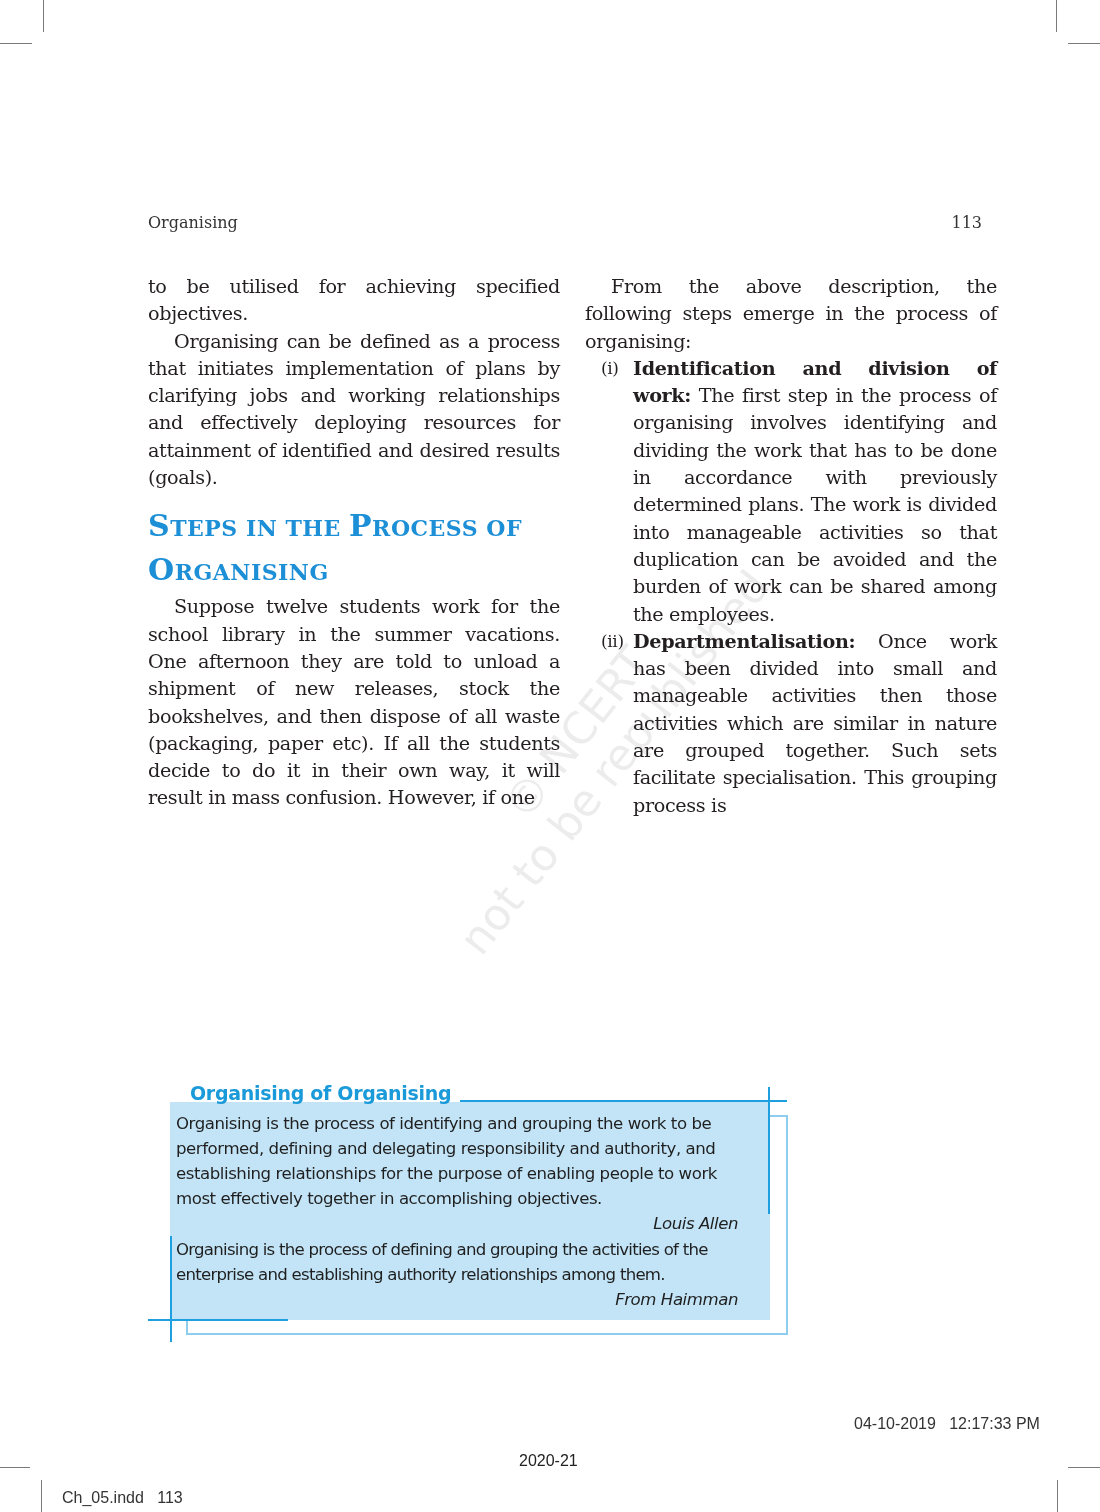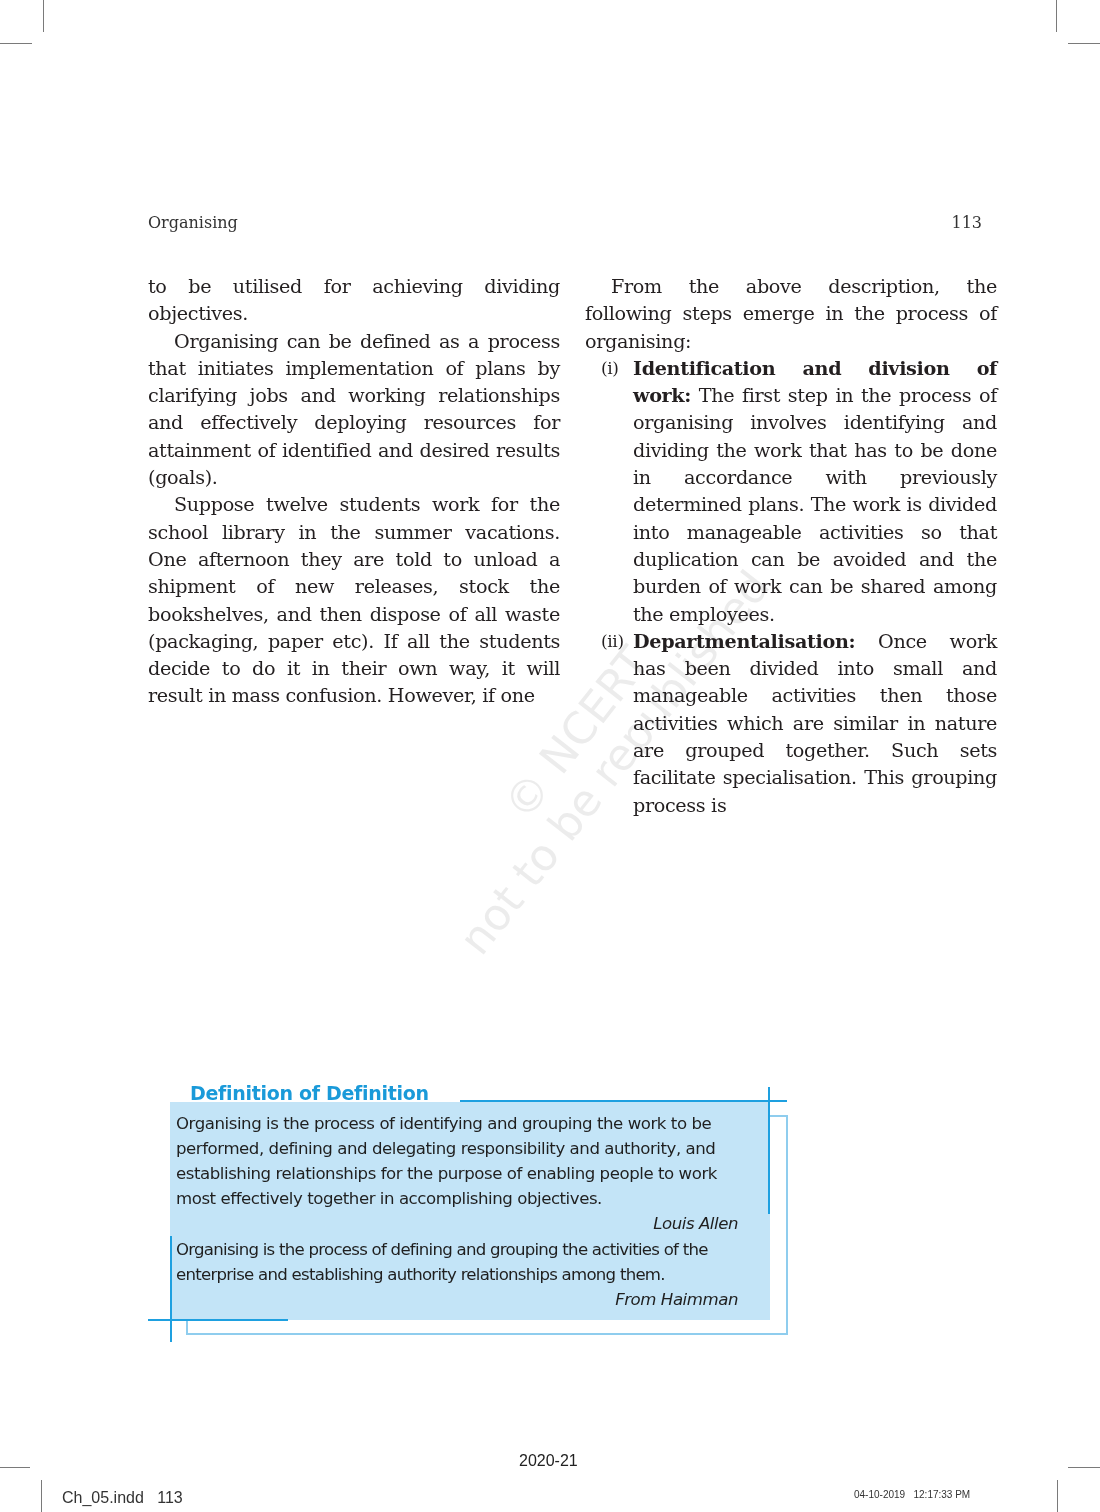--- a/index.html
+++ b/index.html
@@ -29,21 +29,21 @@
   .def-title { position: absolute; left: 190px; top: 1082px; font-family: "DejaVu Sans", sans-serif; font-weight: bold; font-size: 19px; color: #1a9ad9; letter-spacing: -0.3px; }
   .def-line { position: absolute; background: #1ea0e0; }
   .def-outline { position: absolute; border: 2px solid #8fcdee; }
   .def-text { position: absolute; left: 176px; width: 562px; font-family: "DejaVu Sans", sans-serif; font-size: 16.6px; line-height: 25px; color: #1f1f1f; letter-spacing: -0.45px; }
   .def-text .author { display: block; text-align: right; font-style: italic; }
 
   .watermark { position: absolute; left: 360px; top: 700px; transform: rotate(-52deg); transform-origin: center; font-family: "DejaVu Sans", sans-serif; color: rgba(150,150,150,0.18); font-size: 44px; line-height: 48px; text-align: center; pointer-events: none; white-space: nowrap; }
 
   .footer-year { position: absolute; top: 1452px; left: 519px; font-family: "Liberation Sans", sans-serif; font-size: 16px; color: #222; }
   .slug-left { position: absolute; top: 1489px; left: 62px; font-family: "Liberation Sans", sans-serif; font-size: 16px; color: #333; }
-  .slug-right { position: absolute; top: 1489px; left: 854px; font-family: "Liberation Sans", sans-serif; font-size: 10px; color: #333; }
+  .slug-right { position: absolute; top: 1415px; left: 854px; font-family: "Liberation Sans", sans-serif; font-size: 16px; color: #333; }
 </style>
 </head>
 <body>
 
 <div class="crop v" style="left:43px;top:0;height:32px;"></div>
 <div class="crop h" style="left:0;top:43px;width:32px;"></div>
 <div class="crop v" style="left:1056px;top:0;height:32px;"></div>
 <div class="crop h" style="left:1068px;top:43px;width:32px;"></div>
 <div class="crop h" style="left:0;top:1467px;width:30px;"></div>
 <div class="crop v" style="left:41px;top:1480px;height:32px;"></div>
@@ -54,22 +54,25 @@
   <span class="title">Organising</span>
   <span class="pnum">113</span>
 </div>
 
 <div class="watermark">
   <div>© NCERT</div>
   <div>not to be republished</div>
 </div>
 
 <div class="col left">
-  <p>to be utilised for achieving dividing objectives.</p>
+  <p>to be utilised for achieving specified objectives.</p>
   <p class="indent">Organising can be defined as a process that initiates implementation of plans by clarifying jobs and working relationships and effectively deploying resources for attainment of identified and desired results (goals).</p>
+  <h2 class="section-heading">
+    <span class="big">S</span><span>TEPS IN THE </span><span class="big">P</span><span>ROCESS OF</span><br><span class="big">O</span><span>RGANISING</span>
+  </h2>
   <p class="indent">Suppose twelve students work for the school library in the summer vacations. One afternoon they are told to unload a shipment of new releases, stock the bookshelves, and then dispose of all waste (packaging, paper etc). If all the students decide to do it in their own way, it will result in mass confusion. However, if one</p>
 </div>
 
 <div class="col right">
   <p class="indent">From the above description, the following steps emerge in the process of organising:</p>
   <ul class="steps">
     <li>
       <span class="num">(i)</span>
       <b>Identification and division of work:</b><span> The first step in the process of organising involves identifying and dividing the work that has to be done in accordance with previously determined plans. The work is divided into manageable activities so that duplication can be avoided and the burden of work can be shared among the employees.</span>
     </li>
@@ -80,21 +83,21 @@
   </ul>
 </div>
 
 <div>
   <div class="def-outline" style="left:186px;top:1115px;width:598px;height:216px;"></div>
   <div class="def-bg"></div>
   <div class="def-line" style="left:460px;top:1100px;width:327px;height:2px;"></div>
   <div class="def-line" style="left:768px;top:1087px;width:2px;height:127px;"></div>
   <div class="def-line" style="left:170px;top:1236px;width:2px;height:106px;"></div>
   <div class="def-line" style="left:148px;top:1319px;width:140px;height:2px;"></div>
-  <div class="def-title">Definition of Definition</div>
+  <div class="def-title">Organising of Organising</div>
   <div class="def-text" style="top:1111px;">
     <span>Organising is the process of identifying and grouping the work to be performed, defining and delegating responsibility and authority, and establishing relationships for the purpose of enabling people to work most effectively together in accomplishing objectives.</span>
     <span class="author">Louis Allen</span>
   </div>
   <div class="def-text" style="top:1237px;letter-spacing:-0.75px;">
     <span>Organising is the process of defining and grouping the activities of the enterprise and establishing authority relationships among them.</span>
     <span class="author" style="letter-spacing:-0.45px;">From Haimman</span>
   </div>
 </div>
 

